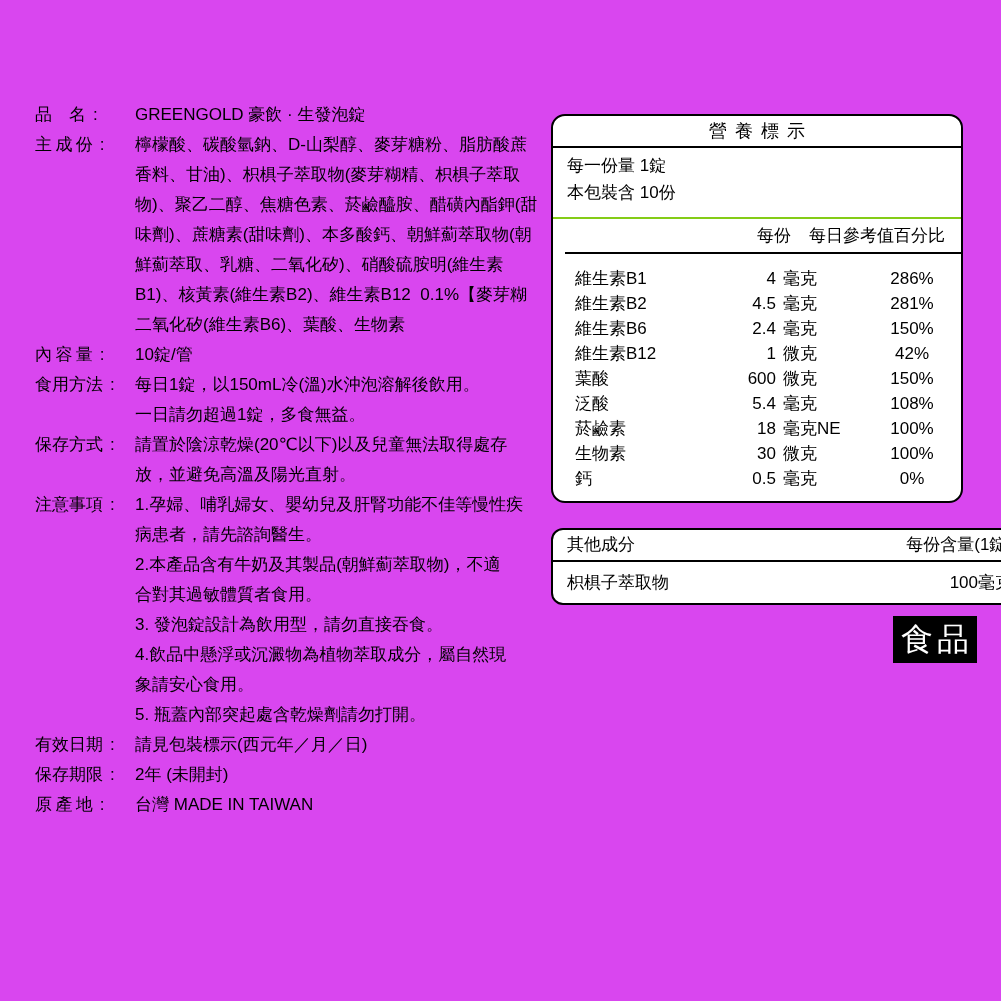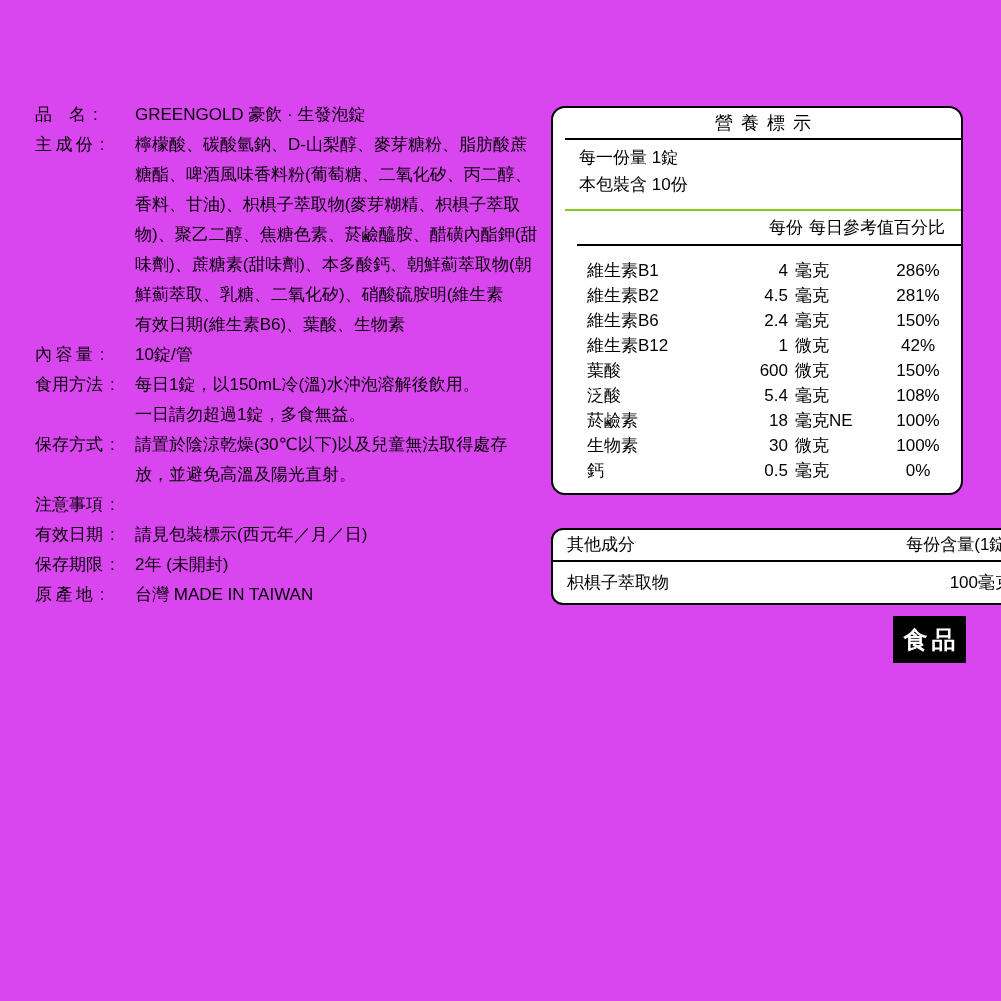--- a/index.html
+++ b/index.html
@@ -14,23 +14,23 @@
   .left{position:absolute;left:35px;top:100px;width:500px;font-size:17px;}
   .field{display:flex;align-items:flex-start;}
   .lwrap{width:100px;flex:0 0 100px;display:flex;line-height:30px;white-space:pre;}
   .flabel{white-space:pre;}
   .fcolon{margin-left:7px;}
   .fcontent{flex:1;}
   .fline{line-height:30px;white-space:pre;}
 
   
   .nbox{
-    position:absolute;left:551px;top:106px;width:412px;height:389px;
+    position:absolute;left:551px;top:114px;width:412px;height:389px;
     border:2px solid #000;border-radius:14px;box-sizing:border-box;
-    font-size:17px;background:#fff;padding-left:12px;
+    font-size:17px;background:#fff;
   }
   .ntitle{
     height:30px;line-height:30px;text-align:center;
     letter-spacing:8px;padding-left:8px;font-size:18px;
     border-bottom:2px solid #000;
   }
   .nserv{padding:4px 0 11px 14px;border-bottom:2px solid #84cc16;}
   .nserv div{line-height:27px;}
   .nhead{
     display:flex;align-items:center;height:33px;
@@ -56,71 +56,81 @@
     display:flex;justify-content:space-between;align-items:center;
     height:30px;line-height:30px;padding:0 14px;border-bottom:2px solid #000;
   }
   .orow{
     display:flex;justify-content:space-between;align-items:center;
     height:33px;line-height:33px;padding:4px 14px;
   }
 
   
   .badge{
-    position:absolute;left:893px;top:616px;width:73px;height:47px;
+    position:absolute;left:893px;top:616px;width:84px;height:47px;
     background:#000;color:#fff;display:flex;align-items:center;justify-content:center;
-    font-size:24px;letter-spacing:4px;text-indent:4px;font-weight:bold;
+    font-size:32px;letter-spacing:4px;text-indent:4px;
   }
 </style>
 </head>
 <body>
 
 <div class="page">
 
   <div id="left" class="left">
       <div class="field">
         <div class="lwrap"><span class="flabel">品　名</span><span class="fcolon">:</span></div>
         <div class="fcontent">
           <div class="fline">GREENGOLD 豪飲 · 生發泡錠</div>
         </div>
       </div>
       <div class="field">
         <div class="lwrap"><span class="flabel">主 成 份</span><span class="fcolon">:</span></div>
         <div class="fcontent">
           <div class="fline">檸檬酸、碳酸氫鈉、D-山梨醇、麥芽糖粉、脂肪酸蔗</div>
-          <div class="fline">糖酯、啤酒風味香料粉(葡萄糖、二氧化矽、丙二醇、</div>
           <div class="fline">香料、甘油)、枳椇子萃取物(麥芽糊精、枳椇子萃取</div>
           <div class="fline">物)、聚乙二醇、焦糖色素、菸鹼醯胺、醋磺內酯鉀(甜</div>
           <div class="fline">味劑)、蔗糖素(甜味劑)、本多酸鈣、朝鮮薊萃取物(朝</div>
           <div class="fline">鮮薊萃取、乳糖、二氧化矽)、硝酸硫胺明(維生素</div>
-          <div class="fline">有效日期(維生素B6)、葉酸、生物素</div>
+          <div class="fline">B1)、核黃素(維生素B2)、維生素B12  0.1%【麥芽糊</div>
+          <div class="fline">二氧化矽(維生素B6)、葉酸、生物素</div>
         </div>
       </div>
       <div class="field">
         <div class="lwrap"><span class="flabel">內 容 量</span><span class="fcolon">:</span></div>
         <div class="fcontent">
           <div class="fline">10錠/管</div>
         </div>
       </div>
       <div class="field">
         <div class="lwrap"><span class="flabel">食用方法</span><span class="fcolon">:</span></div>
         <div class="fcontent">
           <div class="fline">每日1錠，以150mL冷(溫)水沖泡溶解後飲用。</div>
           <div class="fline">一日請勿超過1錠，多食無益。</div>
         </div>
       </div>
       <div class="field">
         <div class="lwrap"><span class="flabel">保存方式</span><span class="fcolon">:</span></div>
         <div class="fcontent">
-          <div class="fline">請置於陰涼乾燥(30℃以下)以及兒童無法取得處存</div>
+          <div class="fline">請置於陰涼乾燥(20℃以下)以及兒童無法取得處存</div>
           <div class="fline">放，並避免高溫及陽光直射。</div>
         </div>
       </div>
       <div class="field">
         <div class="lwrap"><span class="flabel">注意事項</span><span class="fcolon">:</span></div>
+        <div class="fcontent">
+          <div class="fline">1.孕婦、哺乳婦女、嬰幼兒及肝腎功能不佳等慢性疾</div>
+          <div class="fline">病患者，請先諮詢醫生。</div>
+          <div class="fline">2.本產品含有牛奶及其製品(朝鮮薊萃取物)，不適</div>
+          <div class="fline">合對其過敏體質者食用。</div>
+          <div class="fline">3. 發泡錠設計為飲用型，請勿直接吞食。</div>
+          <div class="fline">4.飲品中懸浮或沉澱物為植物萃取成分，屬自然現</div>
+          <div class="fline">象請安心食用。</div>
+          <div class="fline">5. 瓶蓋內部突起處含乾燥劑請勿打開。</div>
+        </div>
       </div>
       <div class="field">
         <div class="lwrap"><span class="flabel">有效日期</span><span class="fcolon">:</span></div>
         <div class="fcontent">
           <div class="fline">請見包裝標示(西元年／月／日)</div>
         </div>
       </div>
       <div class="field">
         <div class="lwrap"><span class="flabel">保存期限</span><span class="fcolon">:</span></div>
         <div class="fcontent">

